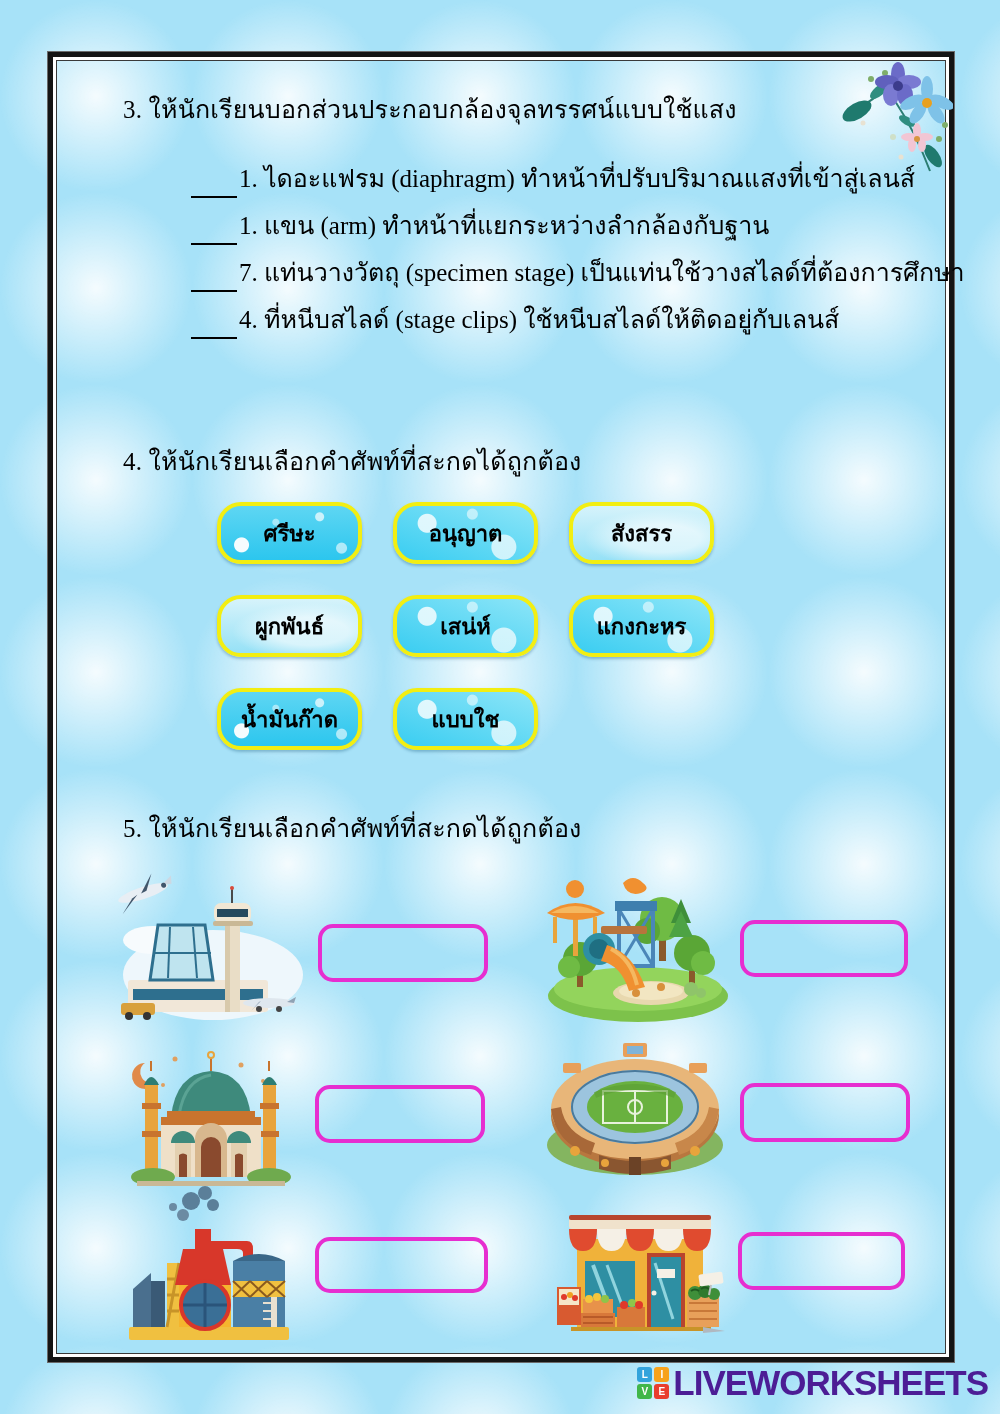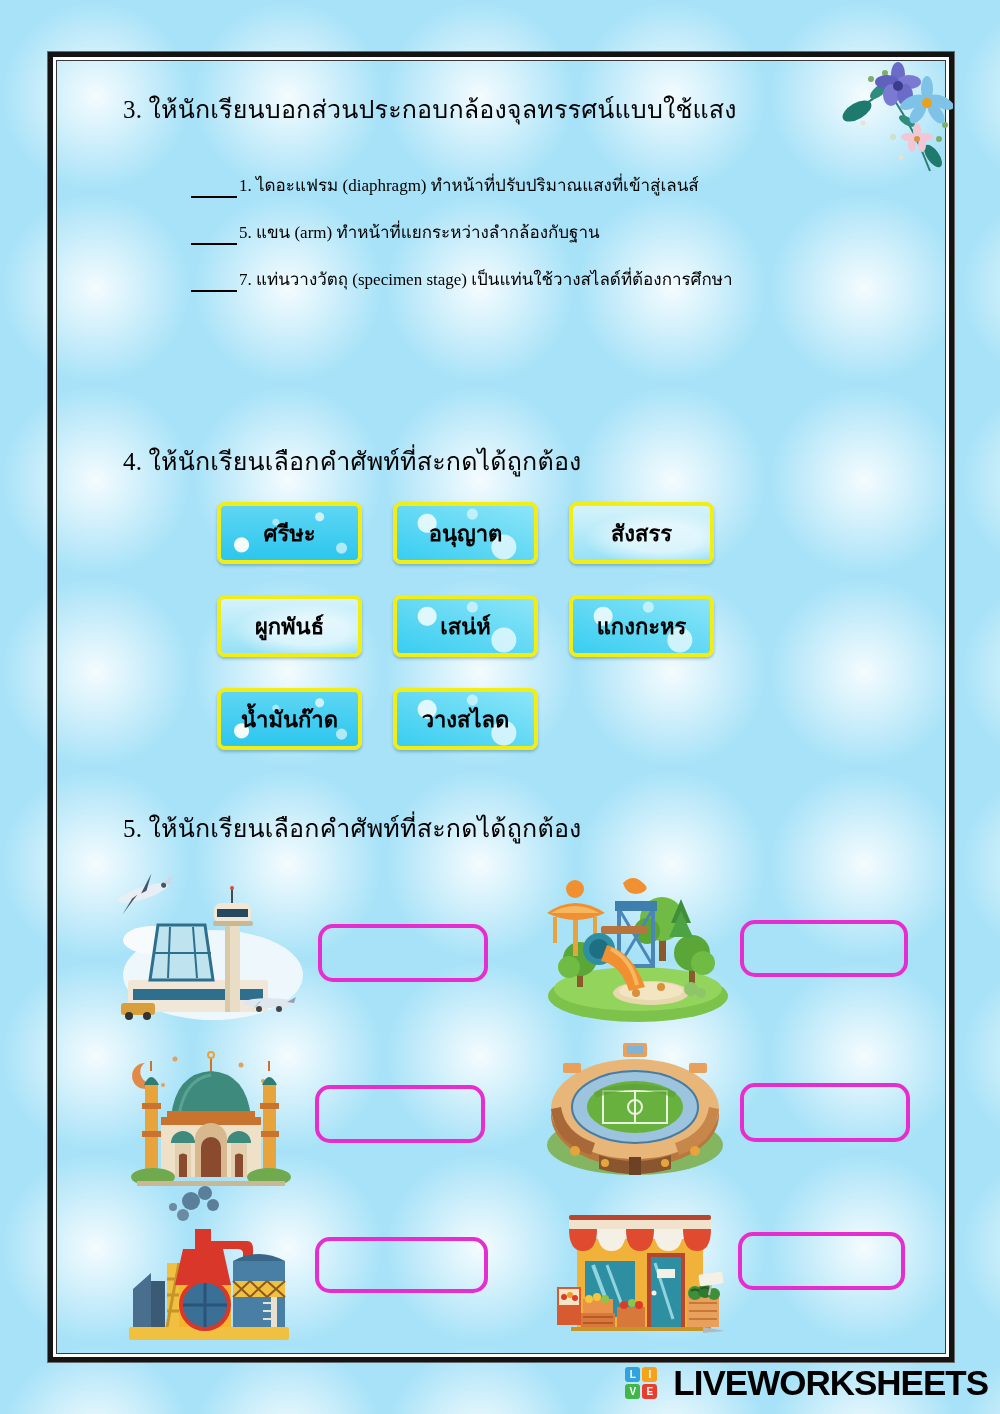--- a/index.html
+++ b/index.html
@@ -12,29 +12,29 @@
   }
   .frame{
     position:absolute;left:48px;top:52px;width:896px;height:1300px;
     border:5px solid #141414;
     box-shadow:inset 0 0 0 3px #ffffff,inset 0 0 0 4px #3a3a3a,0 0 0 1px #6b6b6b;
   }
   .s-title{
     position:absolute;font-size:25px;color:#000;white-space:nowrap;letter-spacing:.2px;
   }
   .q-list{position:absolute;left:138px;top:100px;}
-  .q-item{height:47px;font-size:17px;color:#000;white-space:nowrap;display:flex;align-items:flex-end;padding-bottom:6px;box-sizing:border-box;}
+  .q-item{height:47px;font-size:25px;color:#000;white-space:nowrap;display:flex;align-items:flex-end;padding-bottom:6px;box-sizing:border-box;}
   .blank{display:inline-block;width:46px;height:16px;border-bottom:2px solid #000;margin-right:2px;}
   .word-grid{
     position:absolute;left:164px;top:445px;
     display:grid;grid-template-columns:145px 145px 145px;grid-auto-rows:62px;
     column-gap:31px;row-gap:31px;
   }
   .wbtn{
-    border:4px solid #f2ee12;border-radius:8px;box-sizing:border-box;
+    border:4px solid #f2ee12;border-radius:24px;box-sizing:border-box;
     display:flex;align-items:center;justify-content:center;
     font-family:"Liberation Serif","DejaVu Serif",serif;
     font-size:22px;font-weight:bold;color:#000;cursor:pointer;
     box-shadow:0 2px 3px rgba(0,70,110,.3);
     padding:16px;
   }
   .fill-a{background:
     radial-gradient(circle at 15% 72%,rgba(255,255,255,.95) 0 7px,rgba(255,255,255,0) 8px),
     radial-gradient(circle at 72% 20%,rgba(255,255,255,.7) 0 4px,rgba(255,255,255,0) 5px),
     radial-gradient(circle at 88% 78%,rgba(255,255,255,.6) 0 5px,rgba(255,255,255,0) 6px),
@@ -51,21 +51,21 @@
   .answer-box{
     position:absolute;border:4px solid #e62ed0;border-radius:15px;background:transparent;box-sizing:border-box;
   }
   .illu{position:absolute;}
   .footer{
     position:absolute;top:1363px;right:12px;display:flex;align-items:center;gap:4px;
     font-family:"Liberation Sans","DejaVu Sans",sans-serif;
   }
   .logo-tiles{display:grid;grid-template-columns:15px 15px;grid-auto-rows:15px;gap:2px;}
   .tile{border-radius:3px;color:#fff;font-size:10px;font-weight:bold;display:flex;align-items:center;justify-content:center;line-height:1;}
-  .logo-text{font-size:35px;font-weight:bold;color:#000000;letter-spacing:-1px;margin-left:12px;}
+  .logo-text{font-size:35px;font-weight:bold;color:#4c1d95;letter-spacing:-1px;}
 </style>
 </head>
 <body>
 
 <div class="frame">
 
   <svg class="illu" style="left:782px;top:4px;" width="118" height="120" viewBox="0 0 118 120">
     <g stroke="none">
       <path d="M10 55 Q40 40 60 18" fill="none" stroke="#2c7d72" stroke-width="2"></path>
       <path d="M60 40 Q80 70 95 110" fill="none" stroke="#2c7d72" stroke-width="2"></path>
@@ -113,39 +113,43 @@
 
   <div class="s-title" style="left:70px;top:32px;">3. ให้นักเรียนบอกส่วนประกอบกล้องจุลทรรศน์แบบใช้แสง</div>
 
   <div class="q-list">
     <div class="q-item">
       <span class="blank"></span>
       <span>1. ไดอะแฟรม (diaphragm) ทำหน้าที่ปรับปริมาณแสงที่เข้าสู่เลนส์</span>
     </div>
     <div class="q-item">
       <span class="blank"></span>
-      <span>5. แขน (arm) ทำหน้าที่แยกระหว่างลำกล้องกับฐาน</span>
+      <span>1. แขน (arm) ทำหน้าที่แยกระหว่างลำกล้องกับฐาน</span>
     </div>
     <div class="q-item">
       <span class="blank"></span>
       <span>7. แท่นวางวัตถุ (specimen stage) เป็นแท่นใช้วางสไลด์ที่ต้องการศึกษา</span>
+    </div>
+    <div class="q-item">
+      <span class="blank"></span>
+      <span>4. ที่หนีบสไลด์ (stage clips) ใช้หนีบสไลด์ให้ติดอยู่กับเลนส์</span>
     </div>
   </div>
 
   <div class="s-title" style="left:70px;top:384px;">4. ให้นักเรียนเลือกคำศัพท์ที่สะกดได้ถูกต้อง</div>
 
   <div class="word-grid">
     <button class="wbtn fill-a">ศรีษะ</button>
     <button class="wbtn fill-c">อนุญาต</button>
     <button class="wbtn fill-b">สังสรร</button>
     <button class="wbtn fill-b">ผูกพันธ์</button>
     <button class="wbtn fill-c">เสน่ห์</button>
     <button class="wbtn fill-c">แกงกะหร</button>
     <button class="wbtn fill-a">น้ำมันก๊าด</button>
-    <button class="wbtn fill-c">วางสไลด</button>
+    <button class="wbtn fill-c">แบบใช</button>
   </div>
 
   <div class="s-title" style="left:70px;top:751px;">5. ให้นักเรียนเลือกคำศัพท์ที่สะกดได้ถูกต้อง</div>
 
   <svg class="illu" style="left:60px;top:808px;" width="200" height="170" viewBox="0 0 200 170">
     <ellipse cx="100" cy="110" rx="90" ry="45" fill="#eef7fc"></ellipse>
     <ellipse cx="40" cy="75" rx="30" ry="14" fill="#f7fbfd"></ellipse>
     <rect x="15" y="115" width="140" height="32" rx="3" fill="#f1e7d8"></rect>
     <rect x="20" y="124" width="130" height="11" fill="#2e6f8e"></rect>
     <polygon points="45,60 92,60 100,115 37,115" fill="#bfe4ef" stroke="#2e6f8e" stroke-width="3"></polygon>

